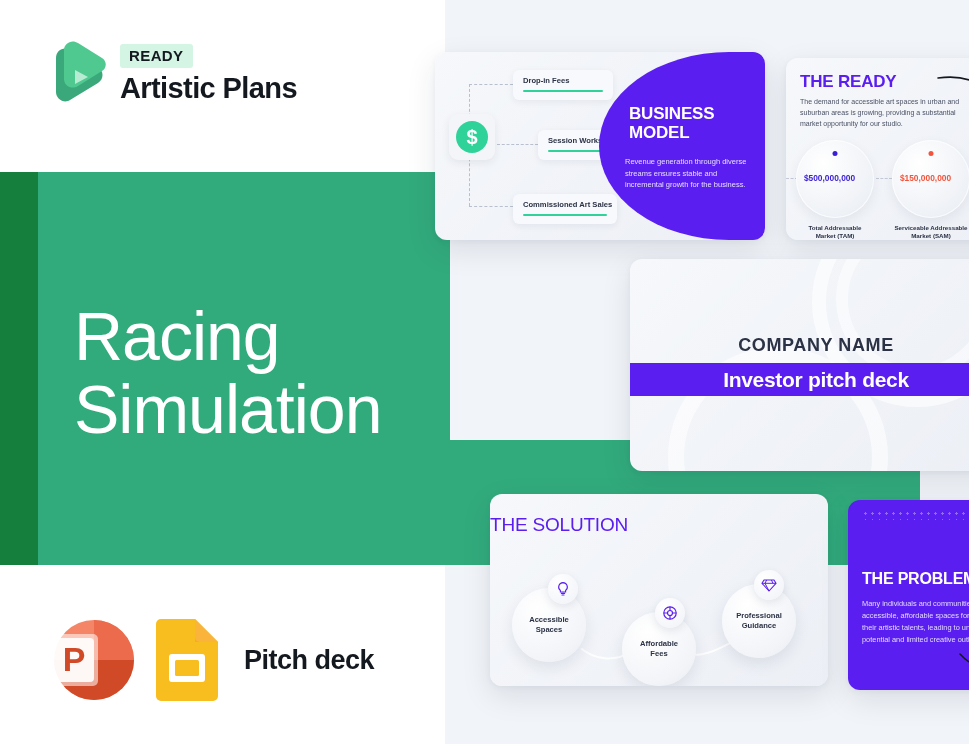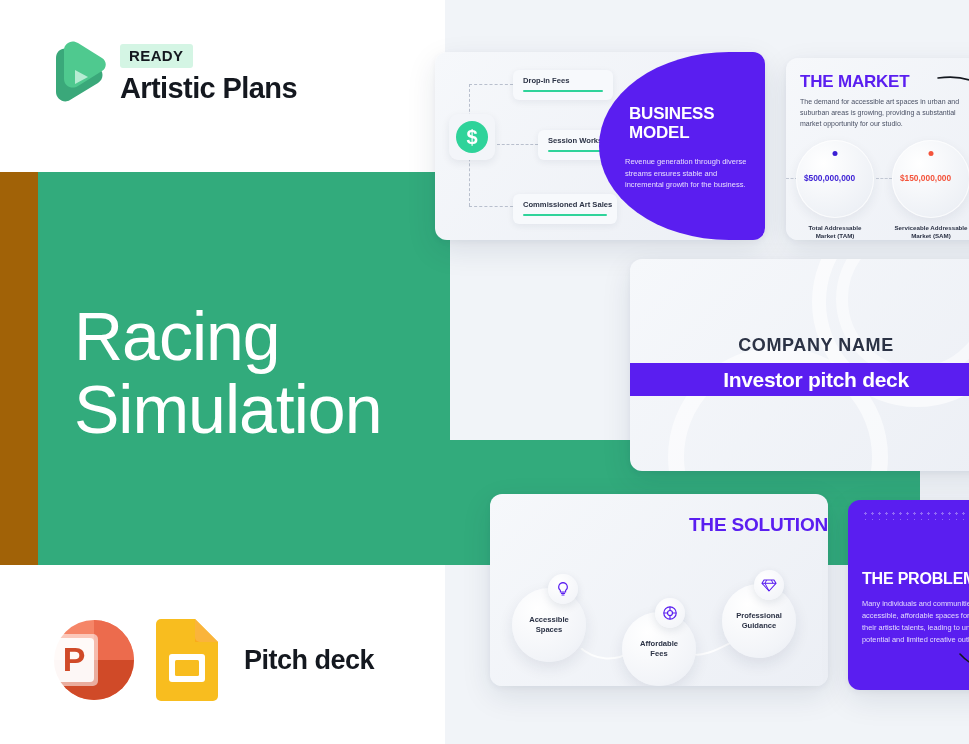--- a/index.html
+++ b/index.html
@@ -2,21 +2,21 @@
 <html><head>
 <meta charset="utf-8">
 <style>
   * { box-sizing: border-box; margin: 0; padding: 0; }
   html, body {
     width: 969px; height: 744px;
     font-family: "Liberation Sans", sans-serif;
     background: #ffffff;
     overflow: hidden;
   }
-  .stage { position: relative; width: 969px; height: 744px; background: #a16207; }
+  .stage { position: relative; width: 969px; height: 744px; background: #15803d; }
 
   
   .bg-right {
     position: absolute; left: 445px; top: 0; width: 524px; height: 744px;
     background: #f1f4f8;
   }
   .green-block {
     position: absolute; left: 38px; top: 172px; width: 882px; height: 393px;
     background: #32ab7c;
   }
@@ -139,21 +139,21 @@
   .co-rings2 { position: absolute; right: 6px; top: -40px; width: 160px; height: 160px; border-radius: 50%;
     border: 12px solid rgba(255,255,255,.5); }
   .co-rings3 { position: absolute; left: 38px; bottom: -96px; width: 220px; height: 220px; border-radius: 50%;
     border: 16px solid rgba(255,255,255,.58); }
   .co-name { position: absolute; left: 0; right: 0; top: 76px; text-align: center; font-size: 18px; font-weight: 800; color: #2b3245; letter-spacing: .6px; }
   .co-band { position: absolute; left: 0; right: 0; top: 104px; height: 33px; background: #5a1ef0; display: flex; align-items: center; justify-content: center; }
   .co-band span { color: #fff; font-size: 21px; font-weight: 800; letter-spacing: -.3px; }
 
   
   .s-solution { left: 490px; top: 494px; width: 338px; height: 192px; }
-  .sl-title { position: absolute; left: 0; right: 0; top: 20px; text-align: right; font-size: 19px; font-weight: 700; color: #5a1ef0; letter-spacing: -.2px; }
+  .sl-title { position: absolute; left: 0; right: 0; top: 20px; text-align: left; font-size: 19px; font-weight: 400; color: #5a1ef0; letter-spacing: -.2px; }
   .sl-desc { position: absolute; left: 74px; right: 74px; top: 47px; text-align: center; font-size: 7.4px; line-height: 1.62; color: #4a5165; white-space: pre-line; }
   .sl-node { position: absolute; width: 74px; height: 74px; border-radius: 50%;
     background: radial-gradient(circle at 34% 28%, #ffffff 0%, #f2f4f8 70%, #e7eaf1 100%);
     box-shadow: 0 6px 16px rgba(24,38,70,.09); display: flex; align-items: center; justify-content: center; }
   .sl-node span { font-size: 7.6px; font-weight: 800; color: #2b3245; text-align: center; line-height: 1.35; white-space: pre-line; }
   .sl-n1 { left: 22px; top: 94px; } .sl-n2 { left: 132px; top: 118px; } .sl-n3 { left: 232px; top: 90px; }
   .sl-ic { position: absolute; width: 30px; height: 30px; border-radius: 50%;
     background: radial-gradient(circle at 34% 28%, #ffffff 0%, #f0f2f7 100%);
     box-shadow: 0 3px 9px rgba(24,38,70,.10); display: flex; align-items: center; justify-content: center; }
   .sl-ic1 { left: 58px; top: 80px; } .sl-ic2 { left: 165px; top: 104px; } .sl-ic3 { left: 264px; top: 76px; }
@@ -244,21 +244,21 @@
       <div class="bar"></div>
     </div>
 
     <div class="bm-arc"></div>
     <div class="bm-head">BUSINESS
 MODEL</div>
     <div class="bm-body">Revenue generation through diverse streams ensures stable and incremental growth for the business.</div>
   </div>
 
   <div class="slide s-market">
-    <div class="mk-title">THE MARKET</div>
+    <div class="mk-title">THE READY</div>
     <div class="mk-arrow">
       <svg width="66" height="44" viewBox="0 0 66 44">
         <path d="M2 4 C30 0 54 10 58 32" stroke="#14181f" stroke-width="1.6" fill="none" stroke-linecap="round"></path>
         <path d="M51 27 L59 35 L60 24" stroke="#14181f" stroke-width="1.6" fill="none" stroke-linecap="round" stroke-linejoin="round"></path>
       </svg>
     </div>
     <div class="mk-desc">The demand for accessible art spaces in urban and suburban areas is growing, providing a substantial market opportunity for our studio.</div>
 
     <div class="mk-hline" style="left:0;width:12px;"></div>
     <div class="mk-hline" style="left:90px;width:16px;"></div>

